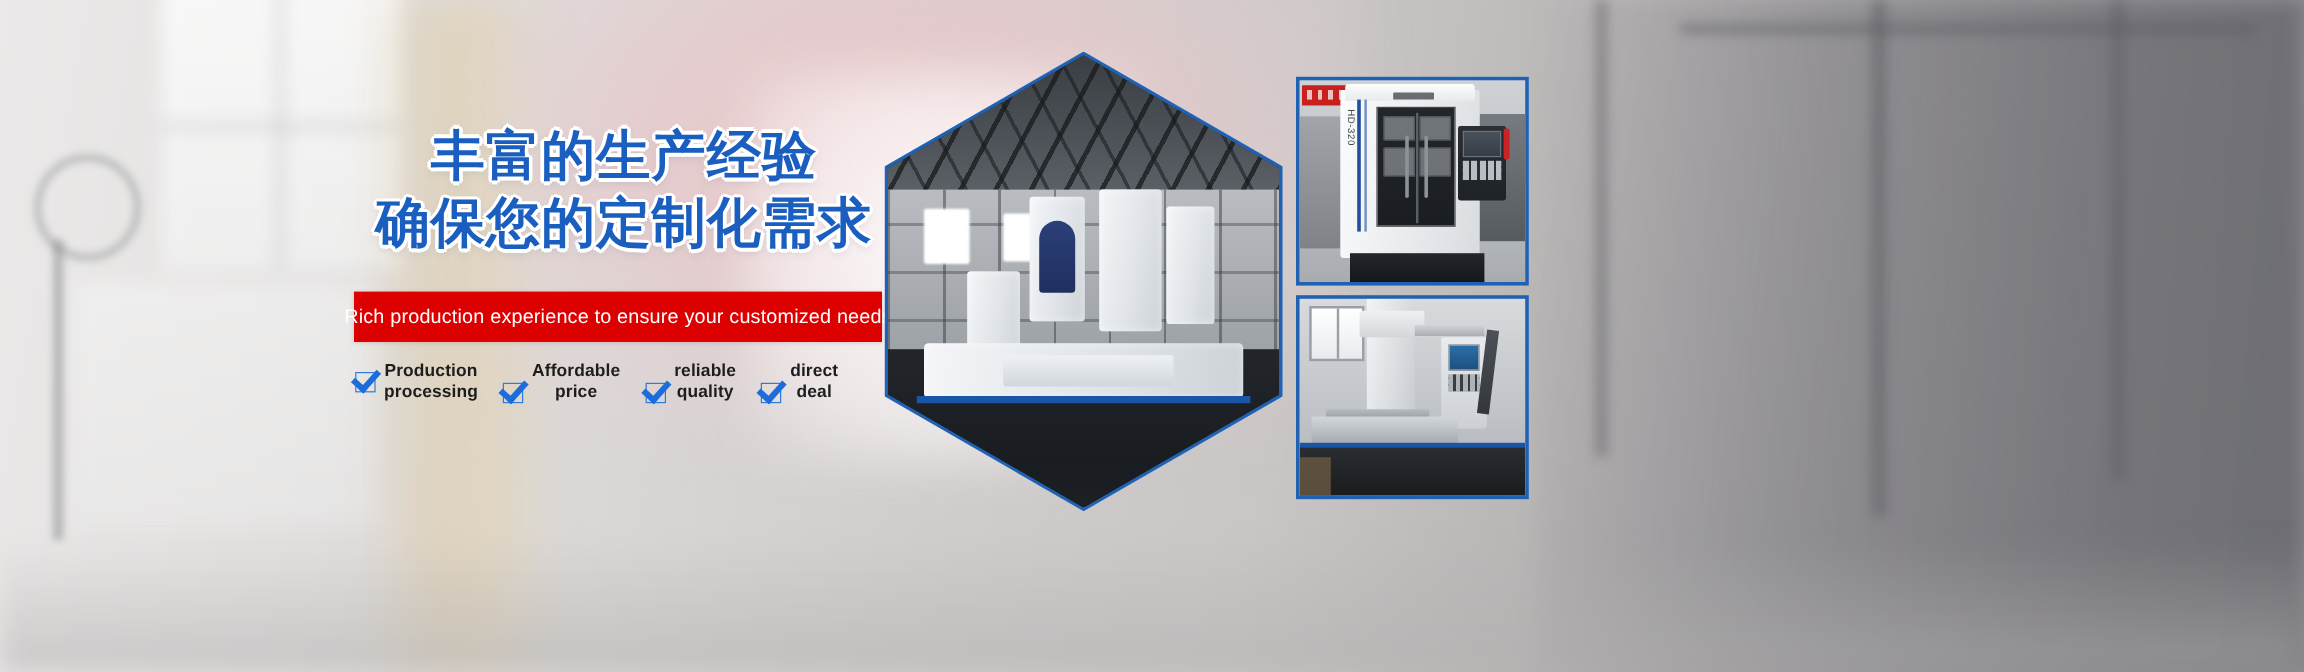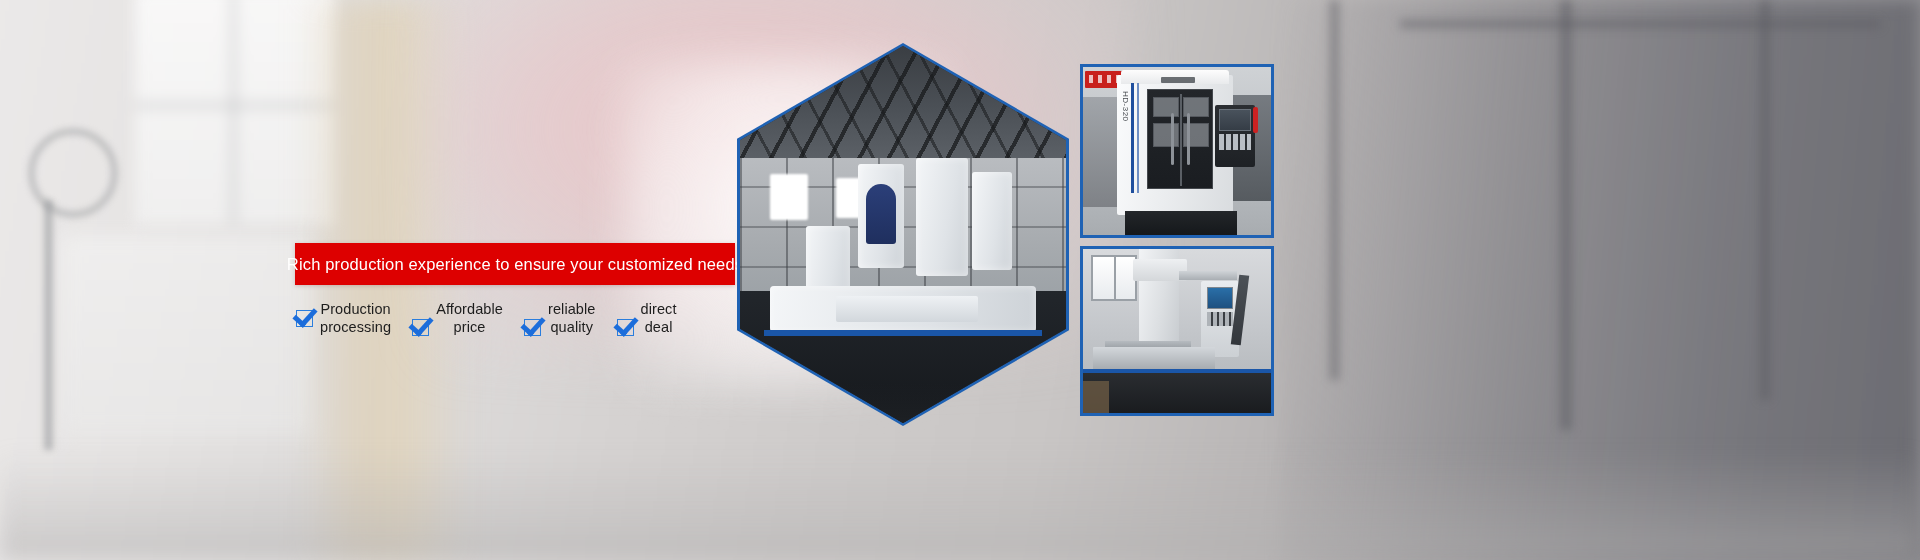--- a/index.html
+++ b/index.html
@@ -122,21 +122,21 @@
   .redbar-text {
     color:#ffffff; font-size:16.5px; font-weight:400;
     letter-spacing:.15px; white-space:nowrap;
   }
 
   .features {
     position:absolute; left:296px; top:300px;
     width:450px; height:50px;
     display:flex; align-items:flex-start;
   }
-  .feature { display:flex; align-items:flex-start; gap:7px; }
+  .feature { display:flex; align-items:flex-start; gap:7px;font-weight:bold; }
   .feature + .feature { margin-left:21px;align-items:flex-end; }
   .cbox {
     position:relative; flex:0 0 auto;
     width:17px; height:17px; margin-top:10px;
     border:1.6px solid #2a7ddd; background:transparent;
   }
   .cbox:after {
     content:""; position:absolute; left:1px; top:-7px;
     width:9px; height:17px;
     border:solid #1c6ddb; border-width:0 5px 5px 0;
@@ -405,20 +405,22 @@
     <div class="bg-white-slab"></div>
     <div class="bg-right"></div>
     <div class="bg-beam" style="left:1560px;top:0;width:12px;height:430px;"></div>
     <div class="bg-beam" style="left:1760px;top:0;width:10px;height:400px;"></div>
     <div class="bg-beam" style="left:1330px;top:0;width:9px;height:380px;"></div>
     <div class="bg-beam" style="left:1400px;top:20px;width:480px;height:8px;"></div>
     <div class="bg-floor"></div>
   </div>
 
   <div class="headline">
+    <span class="hl-line hl-line-1">丰富的生产经验</span>
+    <span class="hl-line hl-line-2">确保您的定制化需求</span>
   </div>
 
   <div class="redbar">
     <span class="redbar-text">Rich production experience to ensure your customized needs</span>
   </div>
 
   <div class="features">
     <div class="feature">
       <span class="cbox"></span>
       <span class="feat-label">Production

